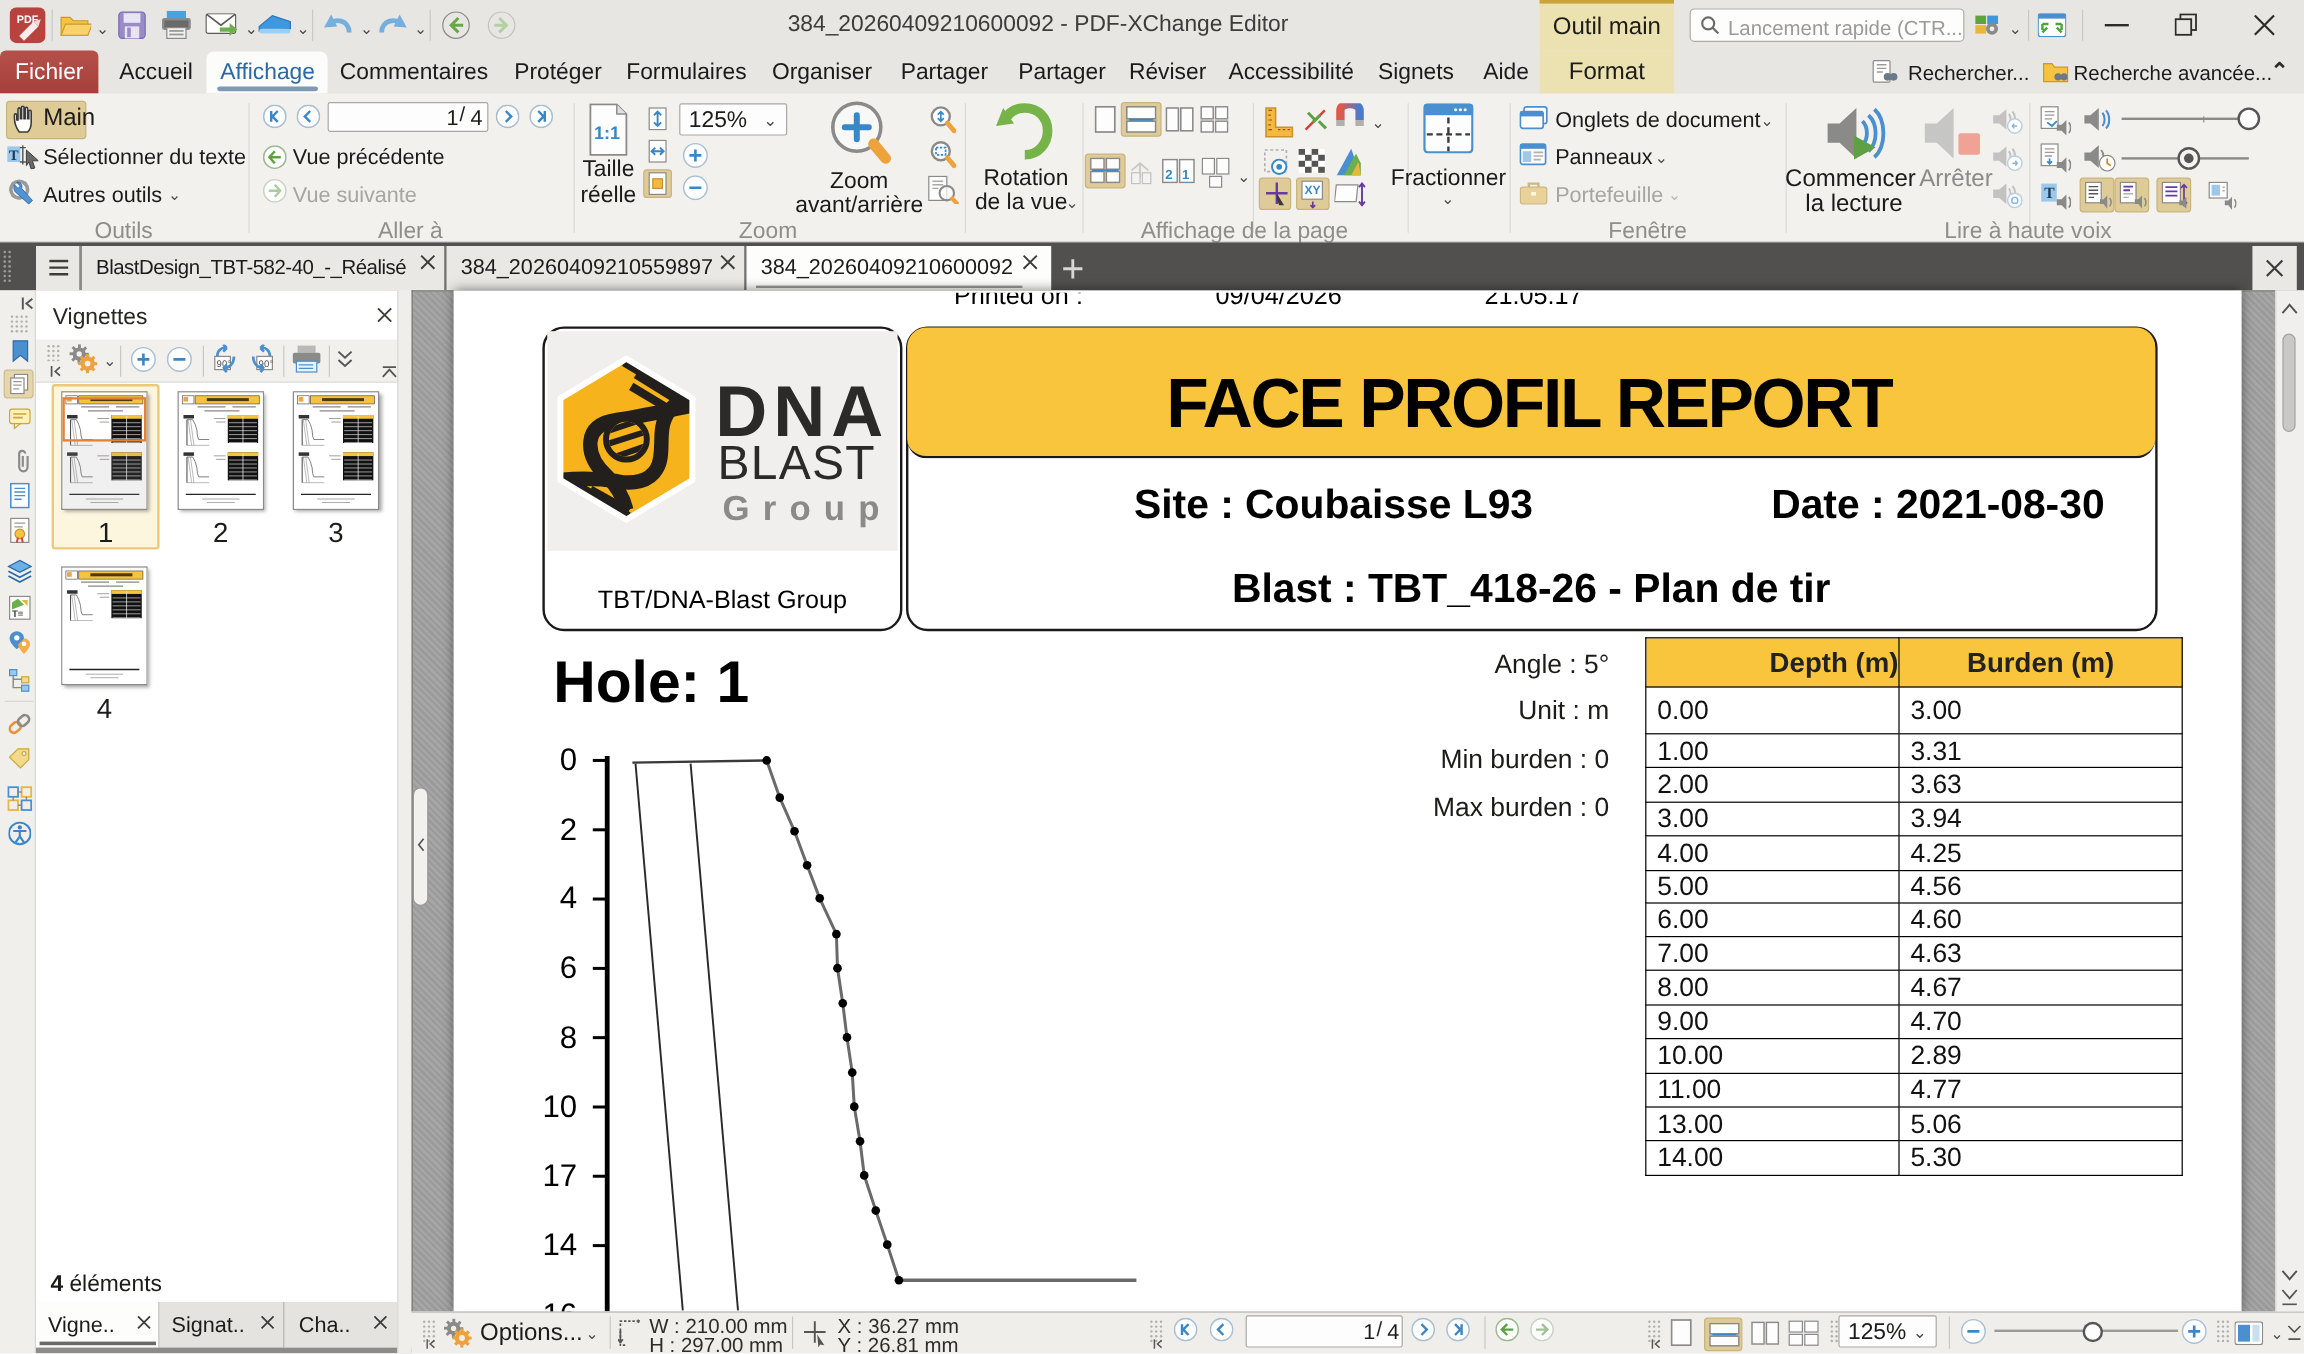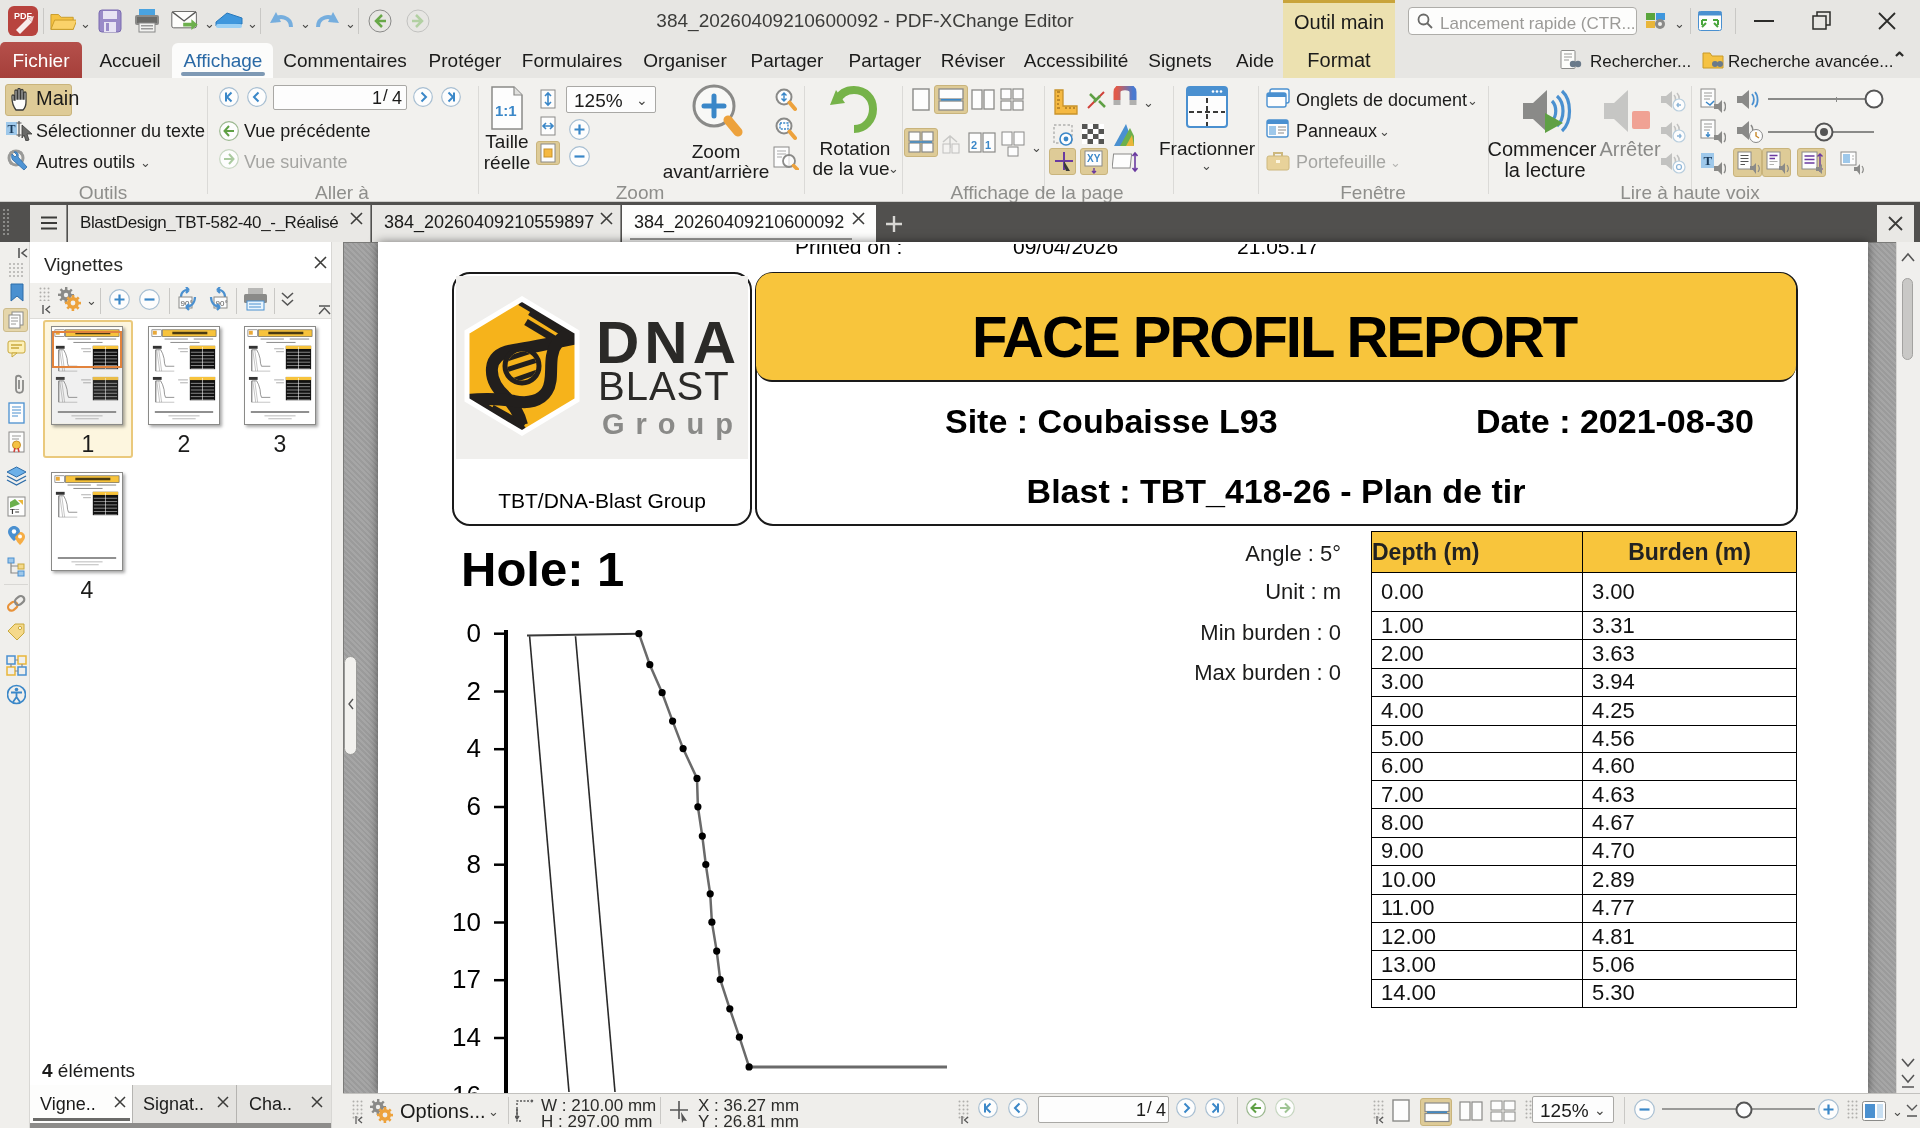--- a/index.html
+++ b/index.html
@@ -950,22 +950,22 @@
 <div class="a" style="left:1476px;top:402px;font-size:34px;color:#000;font-weight:bold;white-space:nowrap;">Date : 2021-08-30</div>
 <div class="a" style="left:1276px;top:472px;font-size:34px;color:#000;font-weight:bold;white-space:nowrap;transform:translateX(-50%);">Blast : TBT_418-26 - Plan de tir</div>
 <div class="a" style="left:461px;top:541px;font-size:49px;color:#000;font-weight:bold;white-space:nowrap;">Hole: 1</div>
 <div class="a" style="left:921px;top:541px;width:420px;text-align:right;font-size:22px;color:#1b1b1a;font-weight:normal;white-space:nowrap;">Angle : 5°</div>
 <div class="a" style="left:921px;top:579px;width:420px;text-align:right;font-size:22px;color:#1b1b1a;font-weight:normal;white-space:nowrap;">Unit : m</div>
 <div class="a" style="left:921px;top:620px;width:420px;text-align:right;font-size:22px;color:#1b1b1a;font-weight:normal;white-space:nowrap;">Min burden : 0</div>
 <div class="a" style="left:921px;top:660px;width:420px;text-align:right;font-size:22px;color:#1b1b1a;font-weight:normal;white-space:nowrap;">Max burden : 0</div>
 <table style="position:absolute;left:1371px;top:531px;border-collapse:collapse;" cellspacing="0">
       <tbody>
         <tr>
-          <td style="width:211px;height:41px;background:#f8c53c;border:1.5px solid #000;text-align:left;font-weight:bold;font-size:23px;color:#222;">Depth (m)</td>
-          <td style="width:214px;background:#f8c53c;border:1.5px solid #000;text-align:center;font-weight:bold;font-size:23px;color:#222;">Burden (m)</td>
+          <td style="width:211px;height:41px;background:#f8c53c;border:1.5px solid #000;text-align:right;font-weight:bold;font-size:23px;color:#222;">Depth (m)</td>
+          <td style="width:236px;background:#f8c53c;border:1.5px solid #000;text-align:center;font-weight:bold;font-size:23px;color:#222;">Burden (m)</td>
         </tr>
         <tr>
           <td style="height:39px;border:1px solid #000;font-size:22px;padding-left:9px;color:#111;">0.00</td>
           <td style="border:1px solid #000;font-size:22px;padding-left:9px;color:#111;">3.00</td>
         </tr>
         <tr>
           <td style="height:28.4px;border:1px solid #000;font-size:22px;padding-left:9px;color:#111;">1.00</td>
           <td style="border:1px solid #000;font-size:22px;padding-left:9px;color:#111;margin-top:18px;">3.31</td>
         </tr>
         <tr>
@@ -1000,24 +1000,20 @@
           <td style="height:28.4px;border:1px solid #000;font-size:22px;padding-left:9px;color:#111;">9.00</td>
           <td style="border:1px solid #000;font-size:22px;padding-left:9px;color:#111;">4.70</td>
         </tr>
         <tr>
           <td style="height:28.4px;border:1px solid #000;font-size:22px;padding-left:9px;color:#111;">10.00</td>
           <td style="border:1px solid #000;font-size:22px;padding-left:9px;color:#111;">2.89</td>
         </tr>
         <tr>
           <td style="height:28.4px;border:1px solid #000;font-size:22px;padding-left:9px;color:#111;">11.00</td>
           <td style="border:1px solid #000;font-size:22px;padding-left:9px;color:#111;">4.77</td>
-        </tr>
-        <tr>
-          <td style="height:28.4px;border:1px solid #000;font-size:22px;padding-left:9px;color:#111;">12.00</td>
-          <td style="border:1px solid #000;font-size:22px;padding-left:9px;color:#111;">4.81</td>
         </tr>
         <tr>
           <td style="height:28.4px;border:1px solid #000;font-size:22px;padding-left:9px;color:#111;">13.00</td>
           <td style="border:1px solid #000;font-size:22px;padding-left:9px;color:#111;">5.06</td>
         </tr>
         <tr>
           <td style="height:28.4px;border:1px solid #000;font-size:22px;padding-left:9px;color:#111;">14.00</td>
           <td style="border:1px solid #000;font-size:22px;padding-left:9px;color:#111;">5.30</td>
         </tr>
       </tbody>

